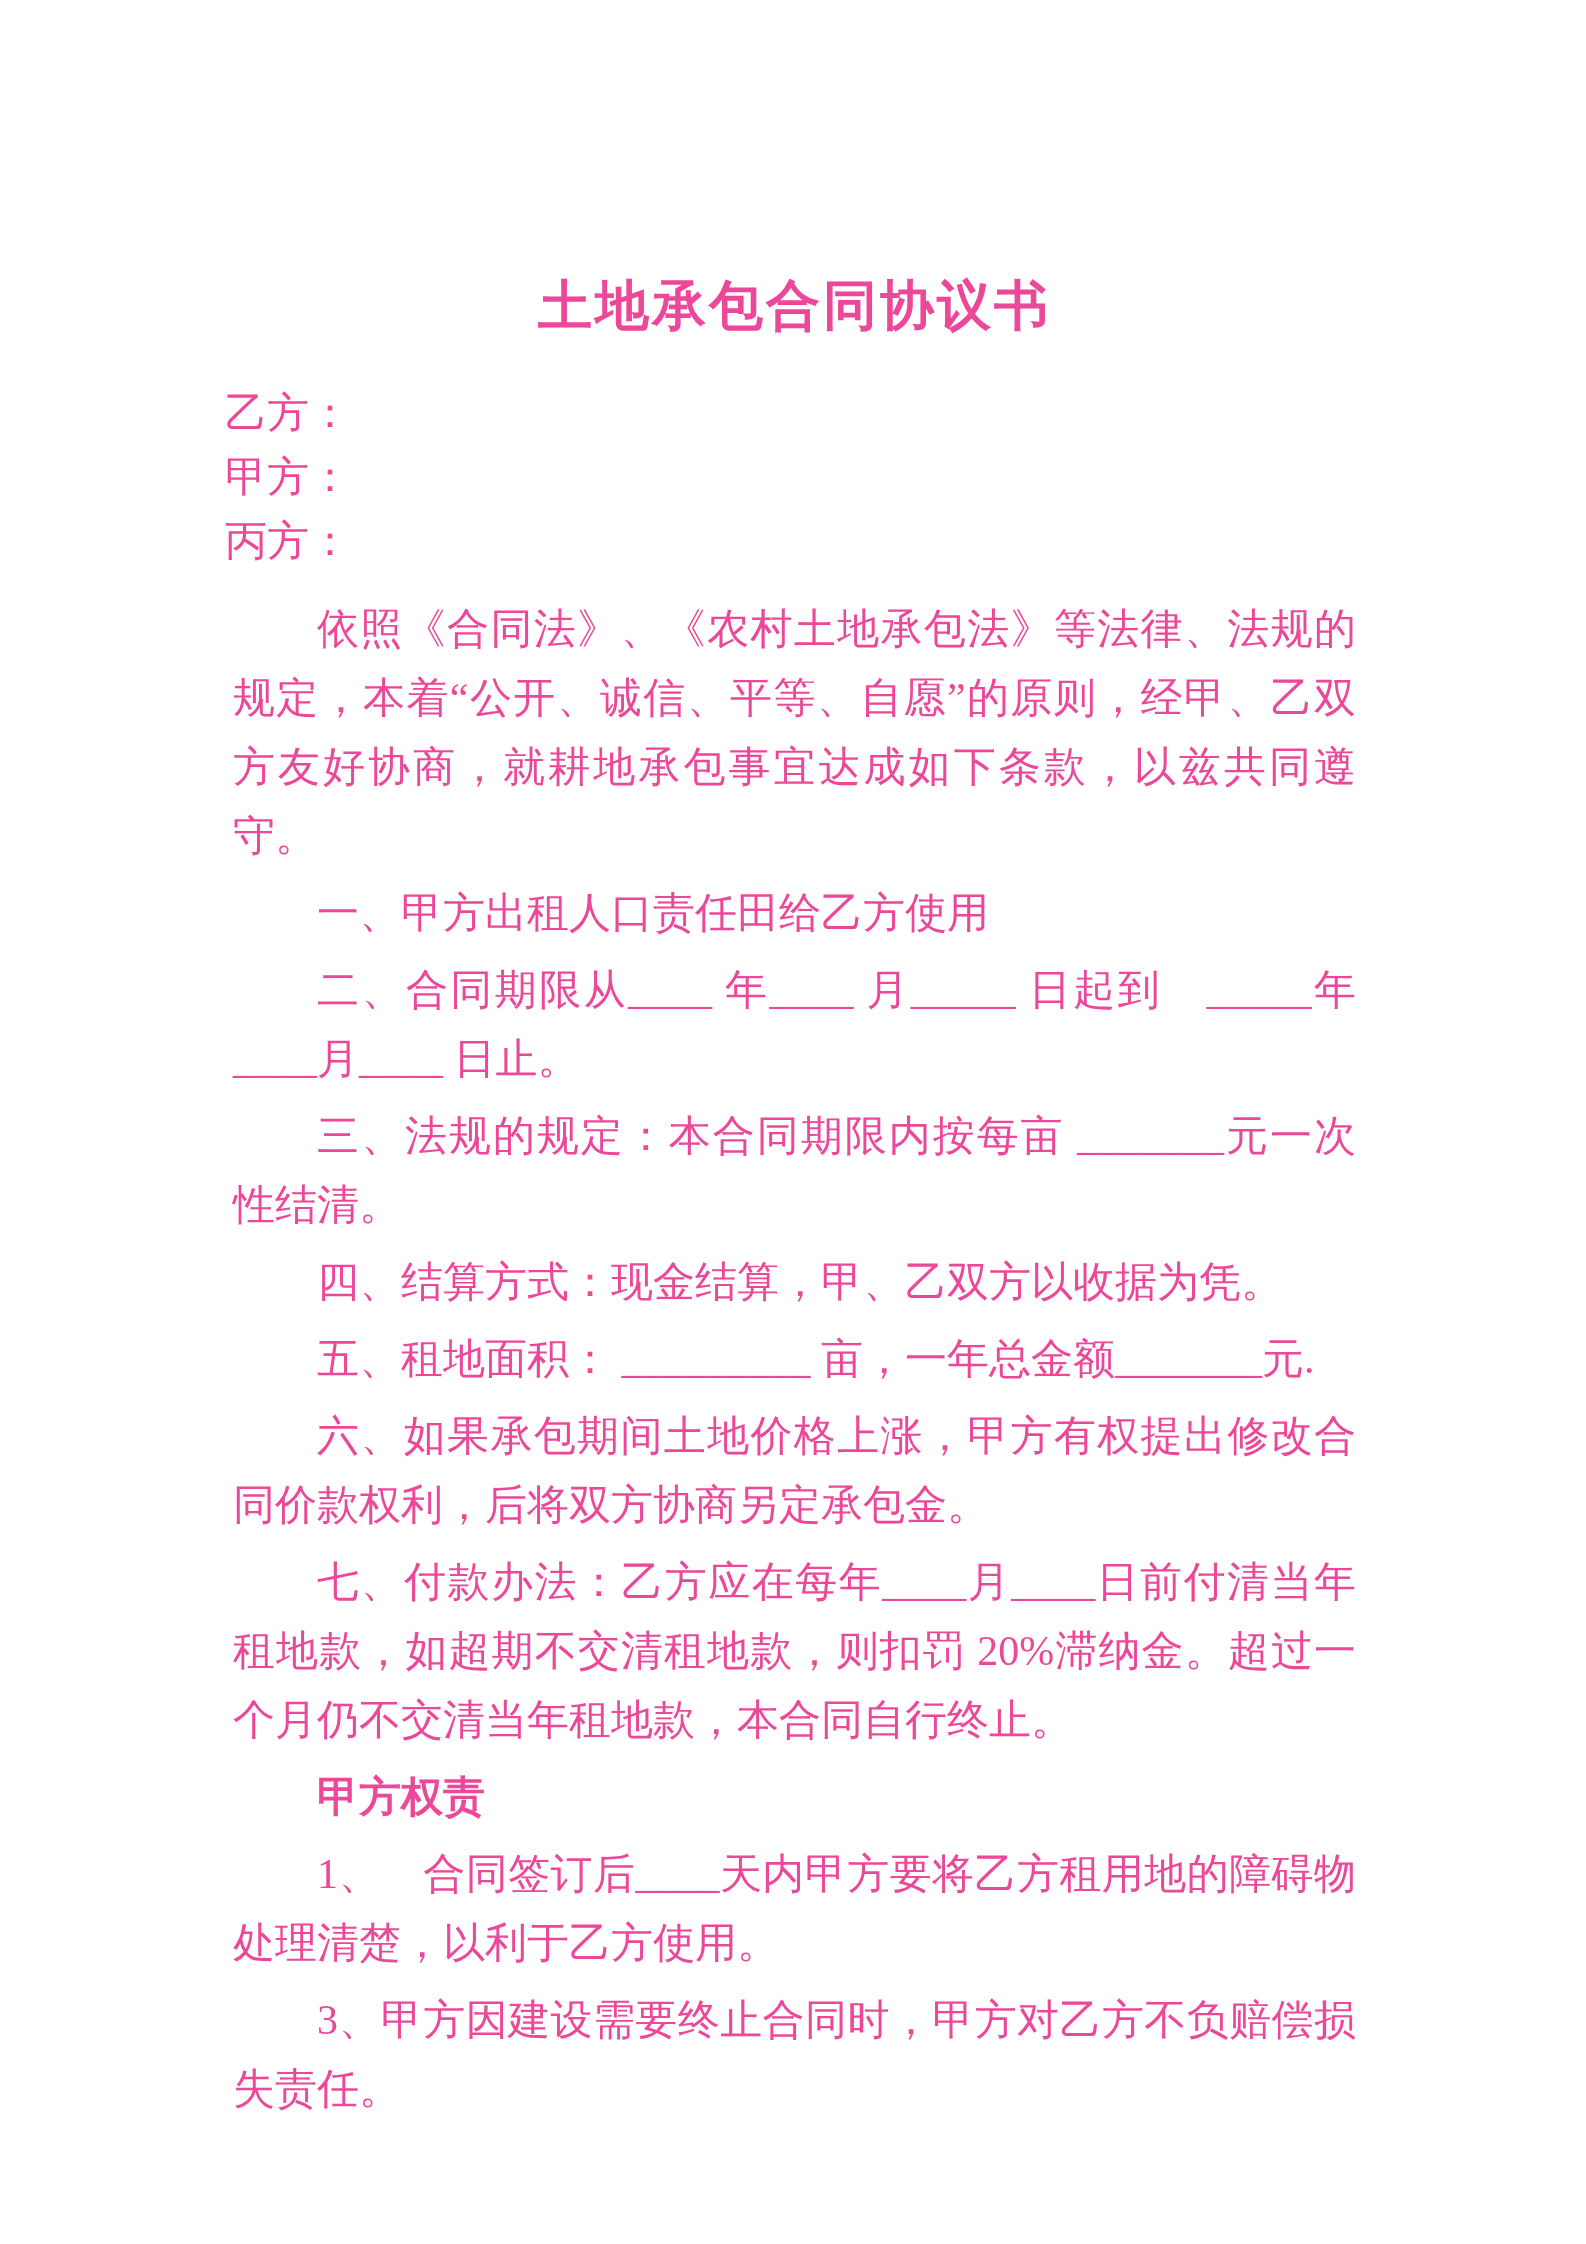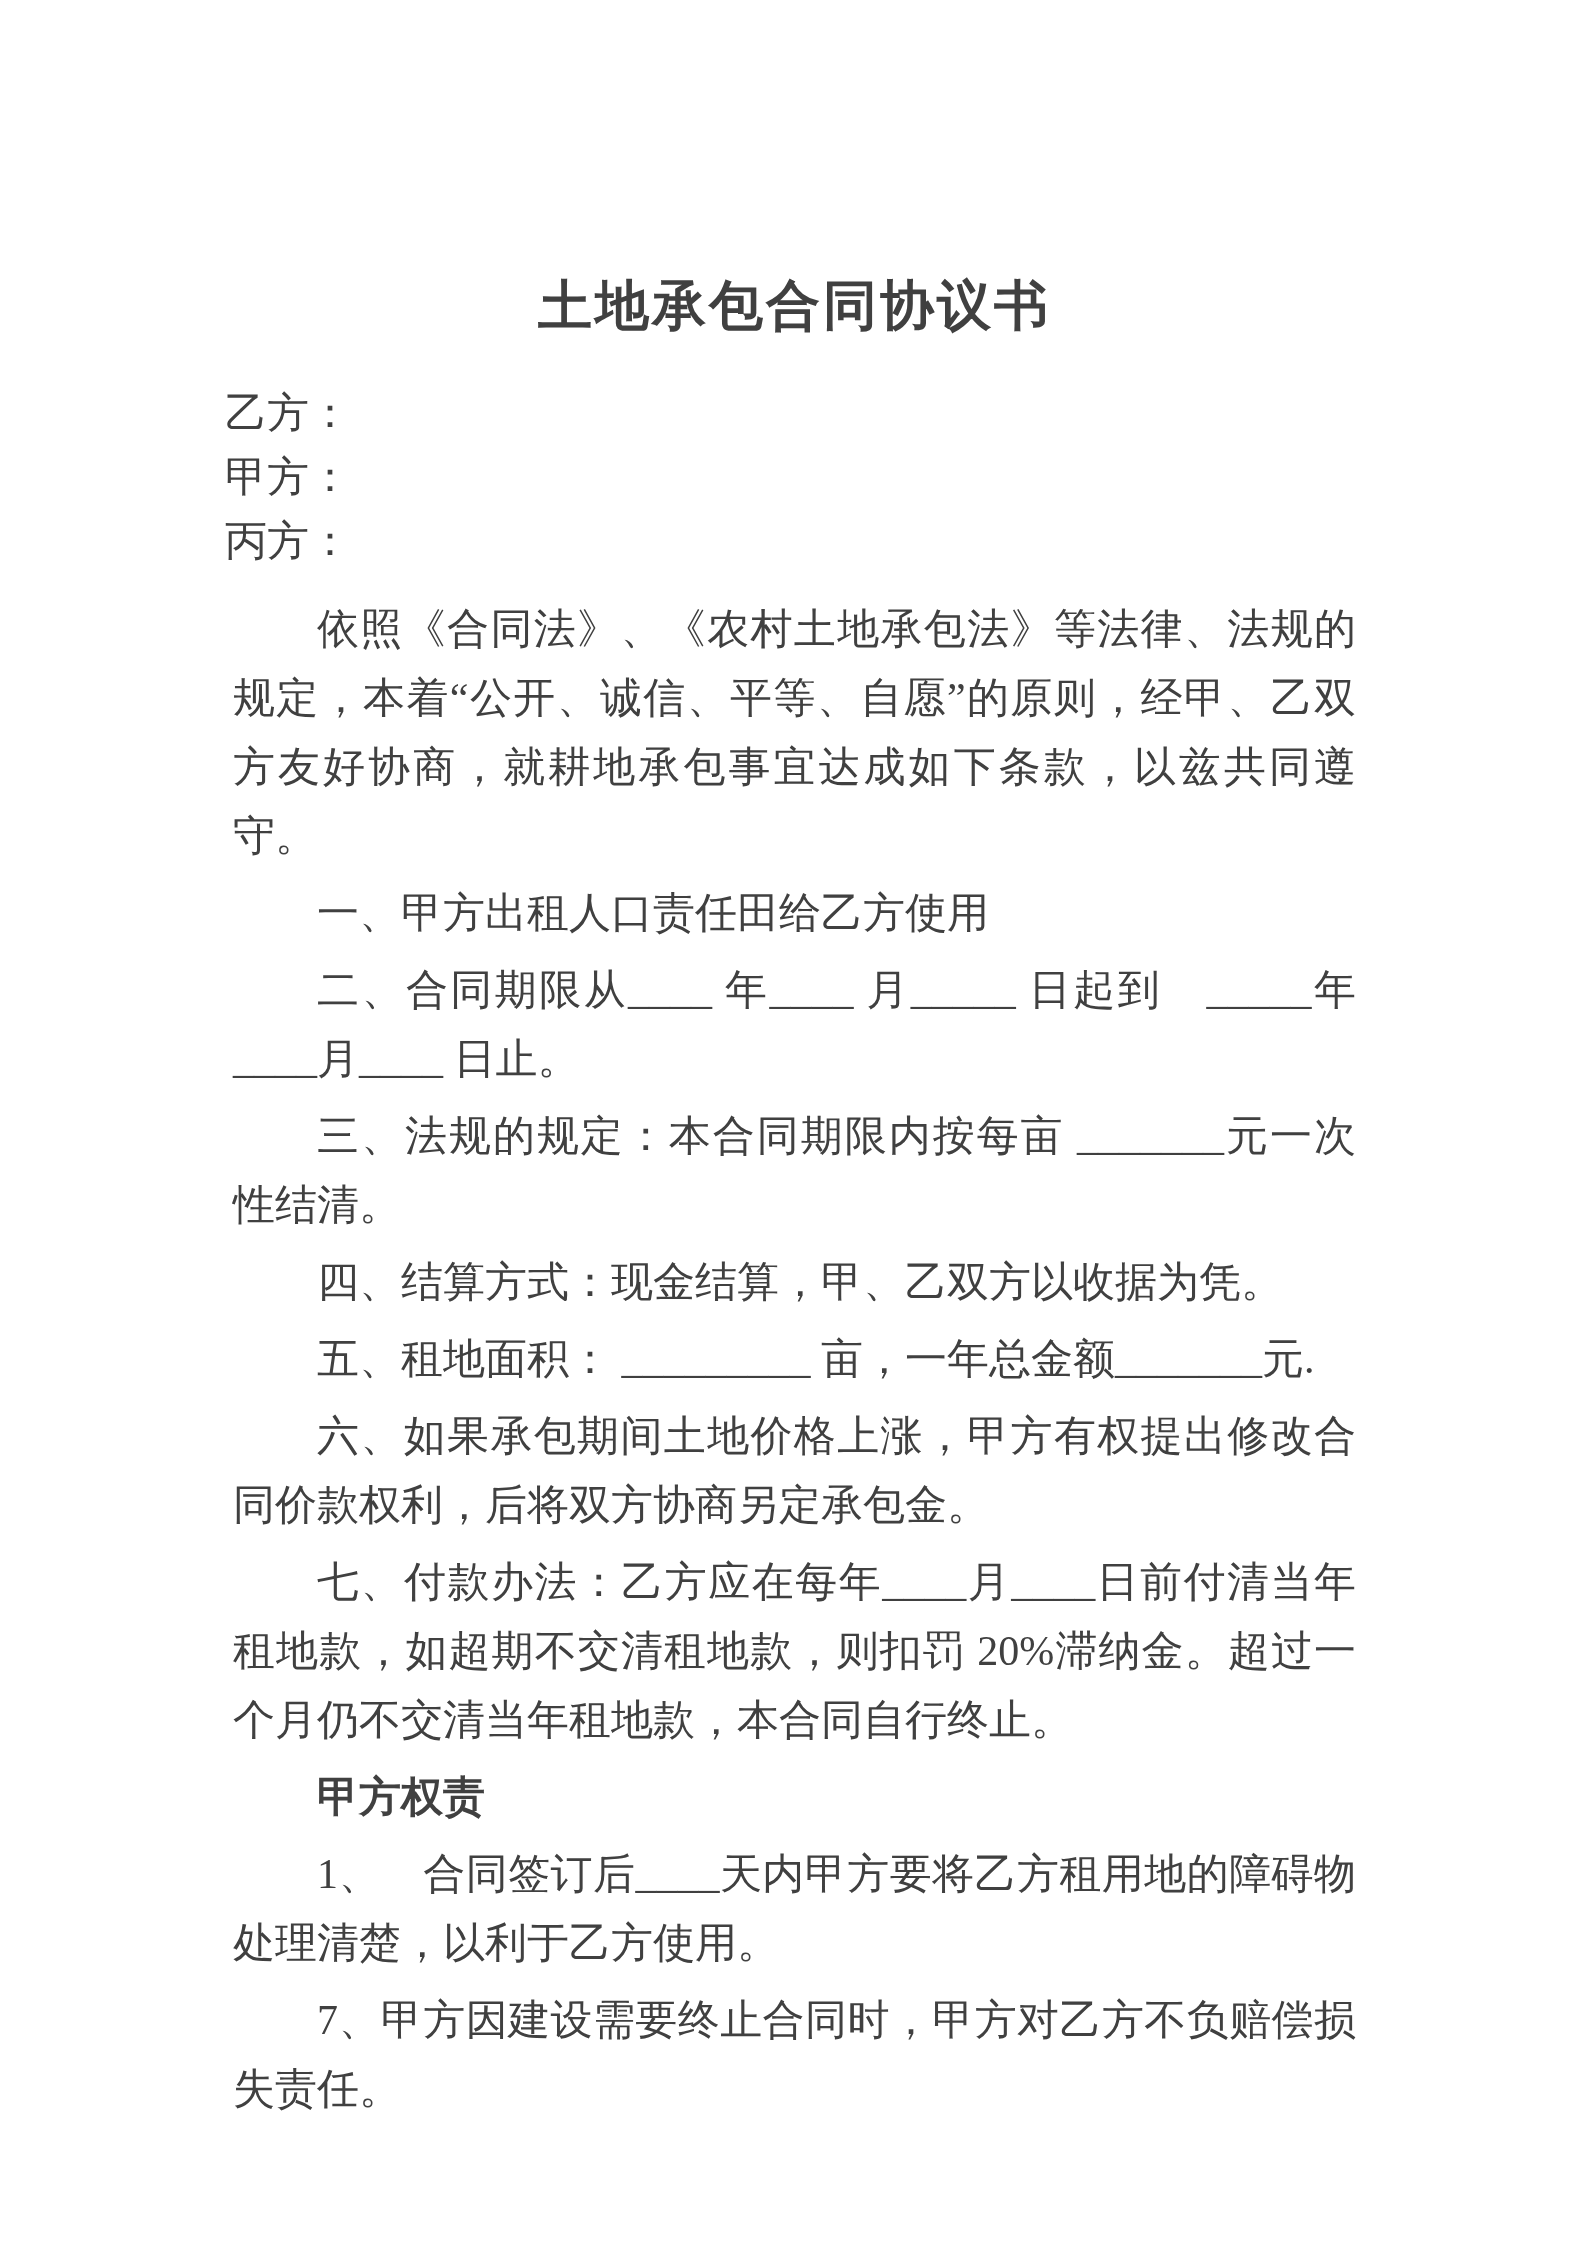--- a/index.html
+++ b/index.html
@@ -9,21 +9,21 @@
   }
   .page {
     position: relative;
     width: 1586px;
     height: 2244px;
     margin: 0 auto;
     background: #ffffff;
     box-sizing: border-box;
     padding: 277px 222px 40px 225px;
     font-family: "Liberation Serif", "DejaVu Serif", serif;
-    color: #404040;
+    color: #ec4899;
     overflow: hidden;
   }
   .doc-title {
     margin: 0;
     font-size: 54px;
     line-height: 58px;
     font-weight: 700;
     text-align: center;
     letter-spacing: 3px;
   }
@@ -70,16 +70,16 @@
     <p class="para">二、合同期限从____ 年____ 月_____ 日起到　_____年 ____月____ 日止。</p>
     <p class="para">三、法规的规定：本合同期限内按每亩 _______元一次性结清。</p>
     <p class="para">四、结算方式：现金结算，甲、乙双方以收据为凭。</p>
     <p class="para">五、租地面积： _________ 亩，一年总金额_______元.</p>
     <p class="para">六、如果承包期间土地价格上涨，甲方有权提出修改合同价款权利，后将双方协商另定承包金。</p>
     <p class="para">七、付款办法：乙方应在每年____月____日前付清当年租地款，如超期不交清租地款，则扣罚 20%滞纳金。超过一个月仍不交清当年租地款，本合同自行终止。</p>
 
     <p class="para section-heading">甲方权责</p>
 
     <p class="para">1、　合同签订后____天内甲方要将乙方租用地的障碍物处理清楚，以利于乙方使用。</p>
-    <p class="para">7、甲方因建设需要终止合同时，甲方对乙方不负赔偿损失责任。</p>
+    <p class="para">3、甲方因建设需要终止合同时，甲方对乙方不负赔偿损失责任。</p>
   </div>
 
 </div>
 
 </body></html>

